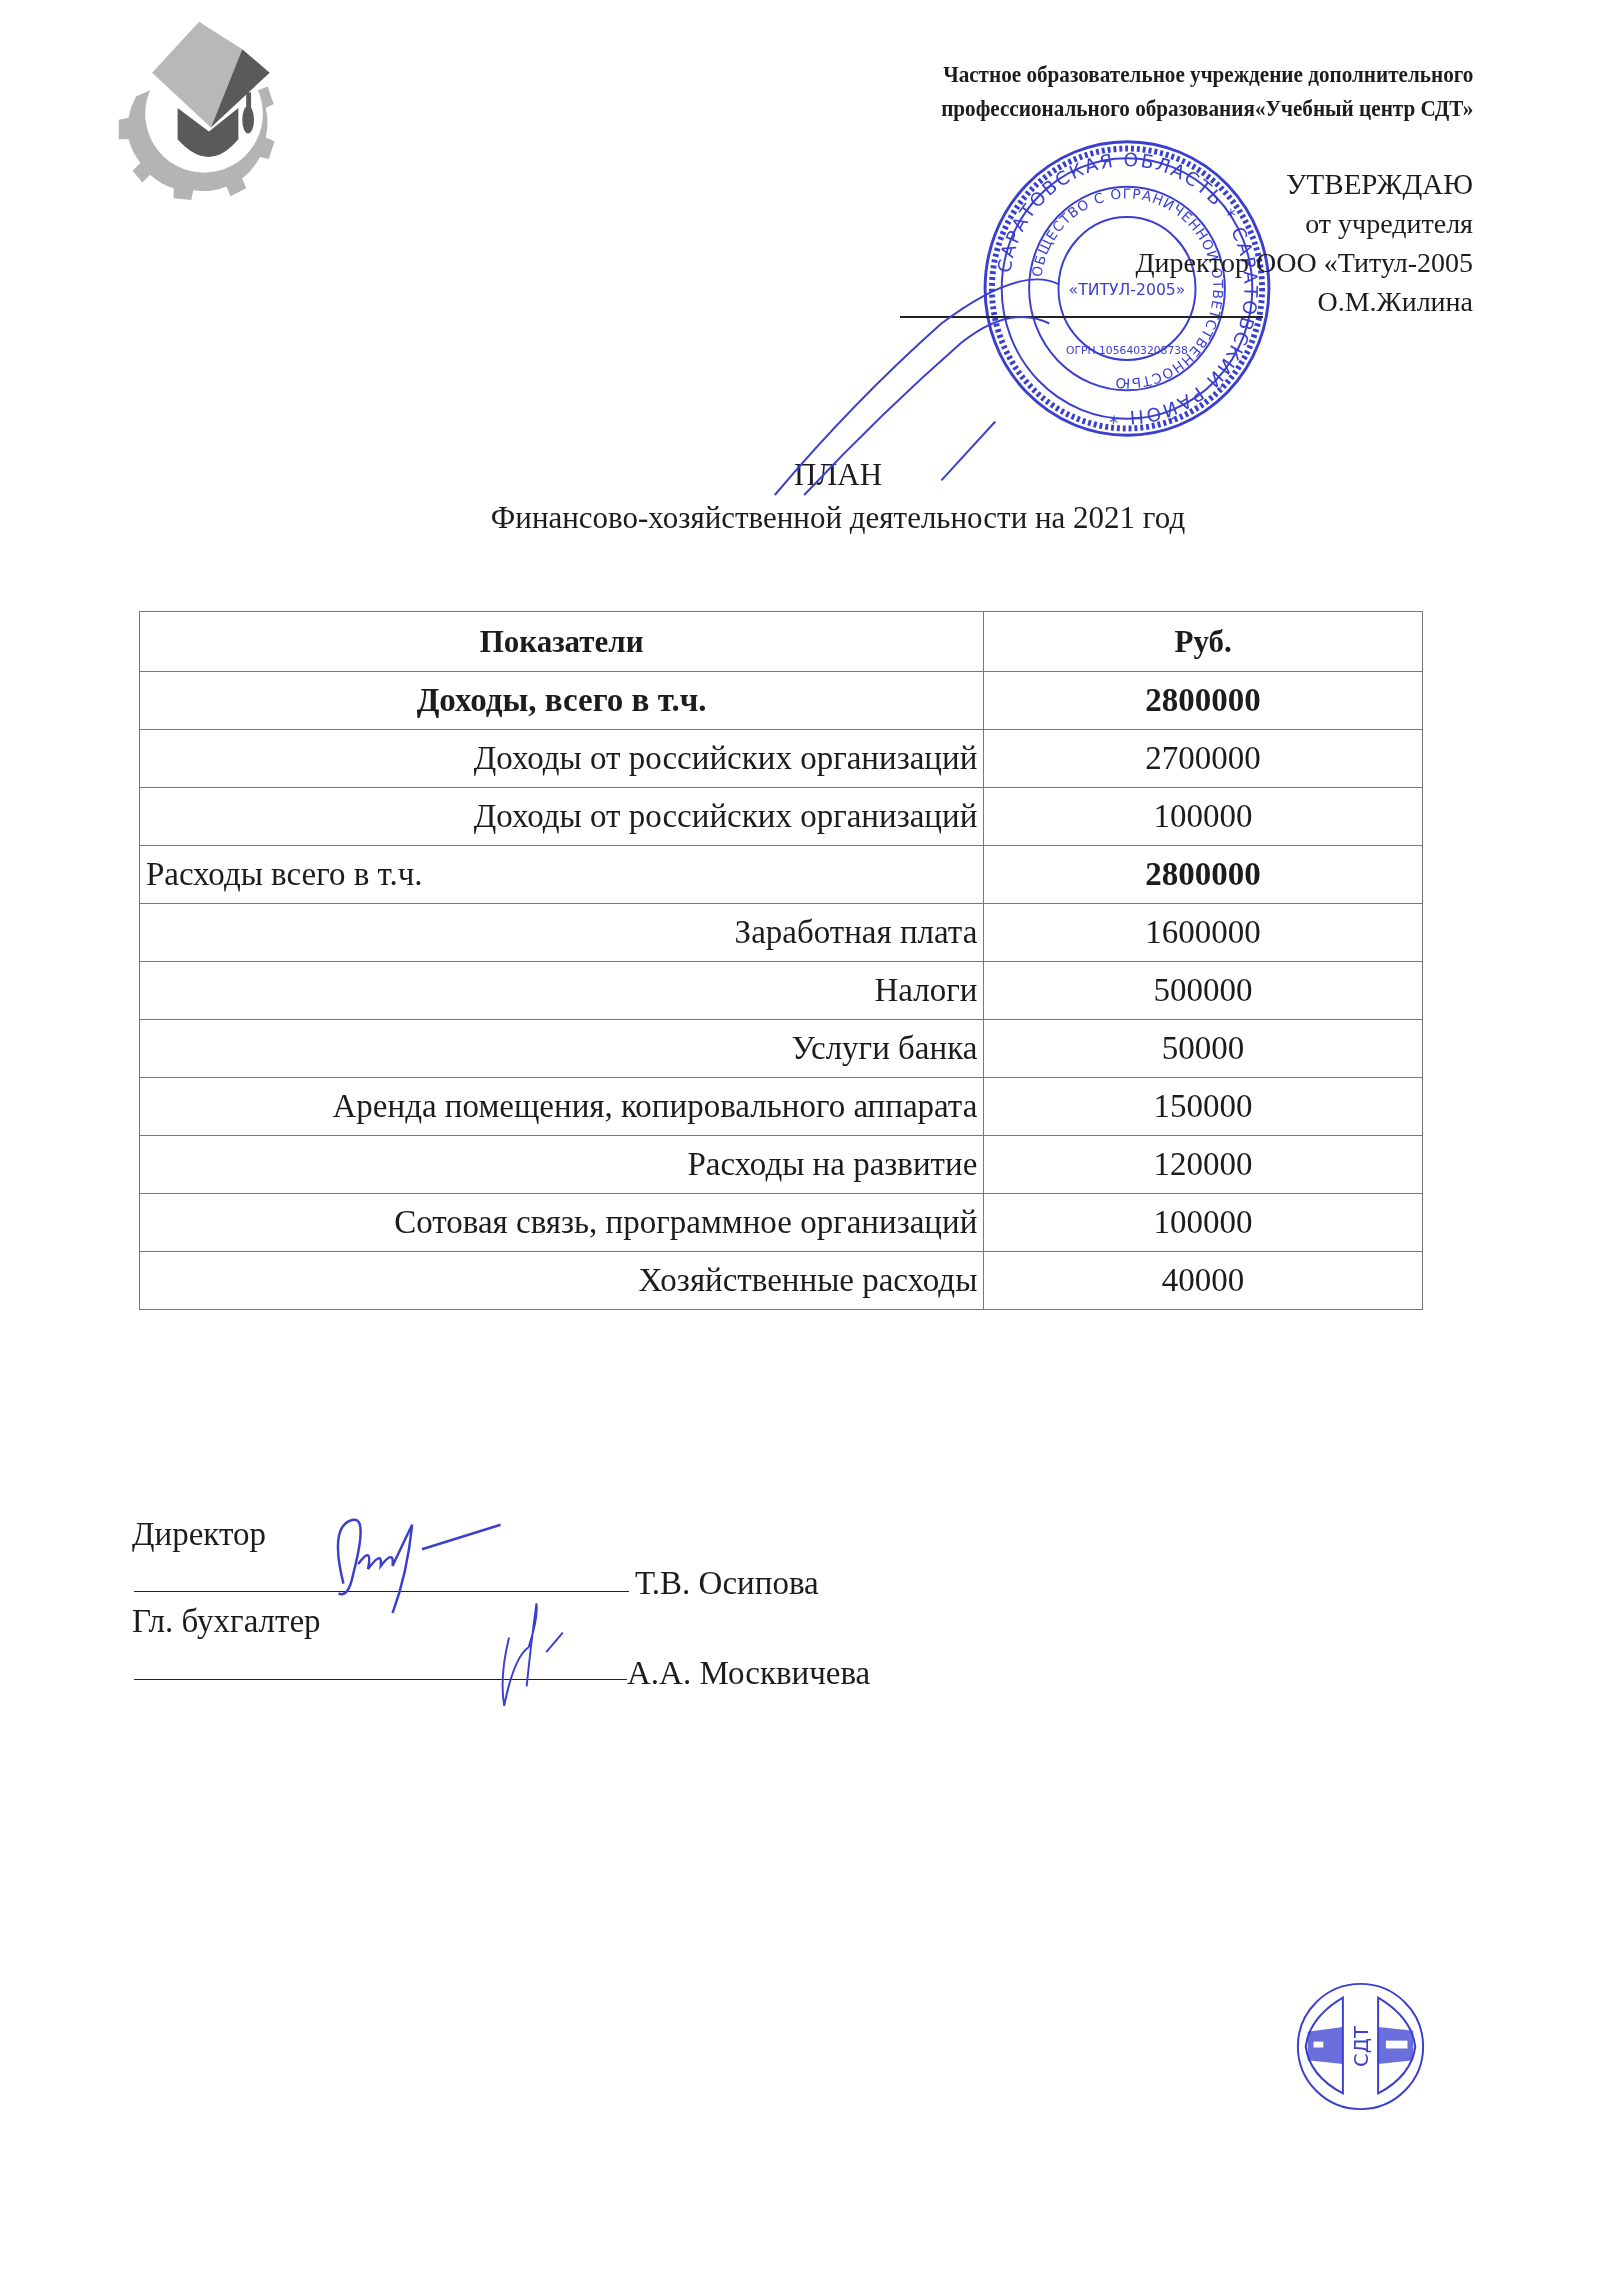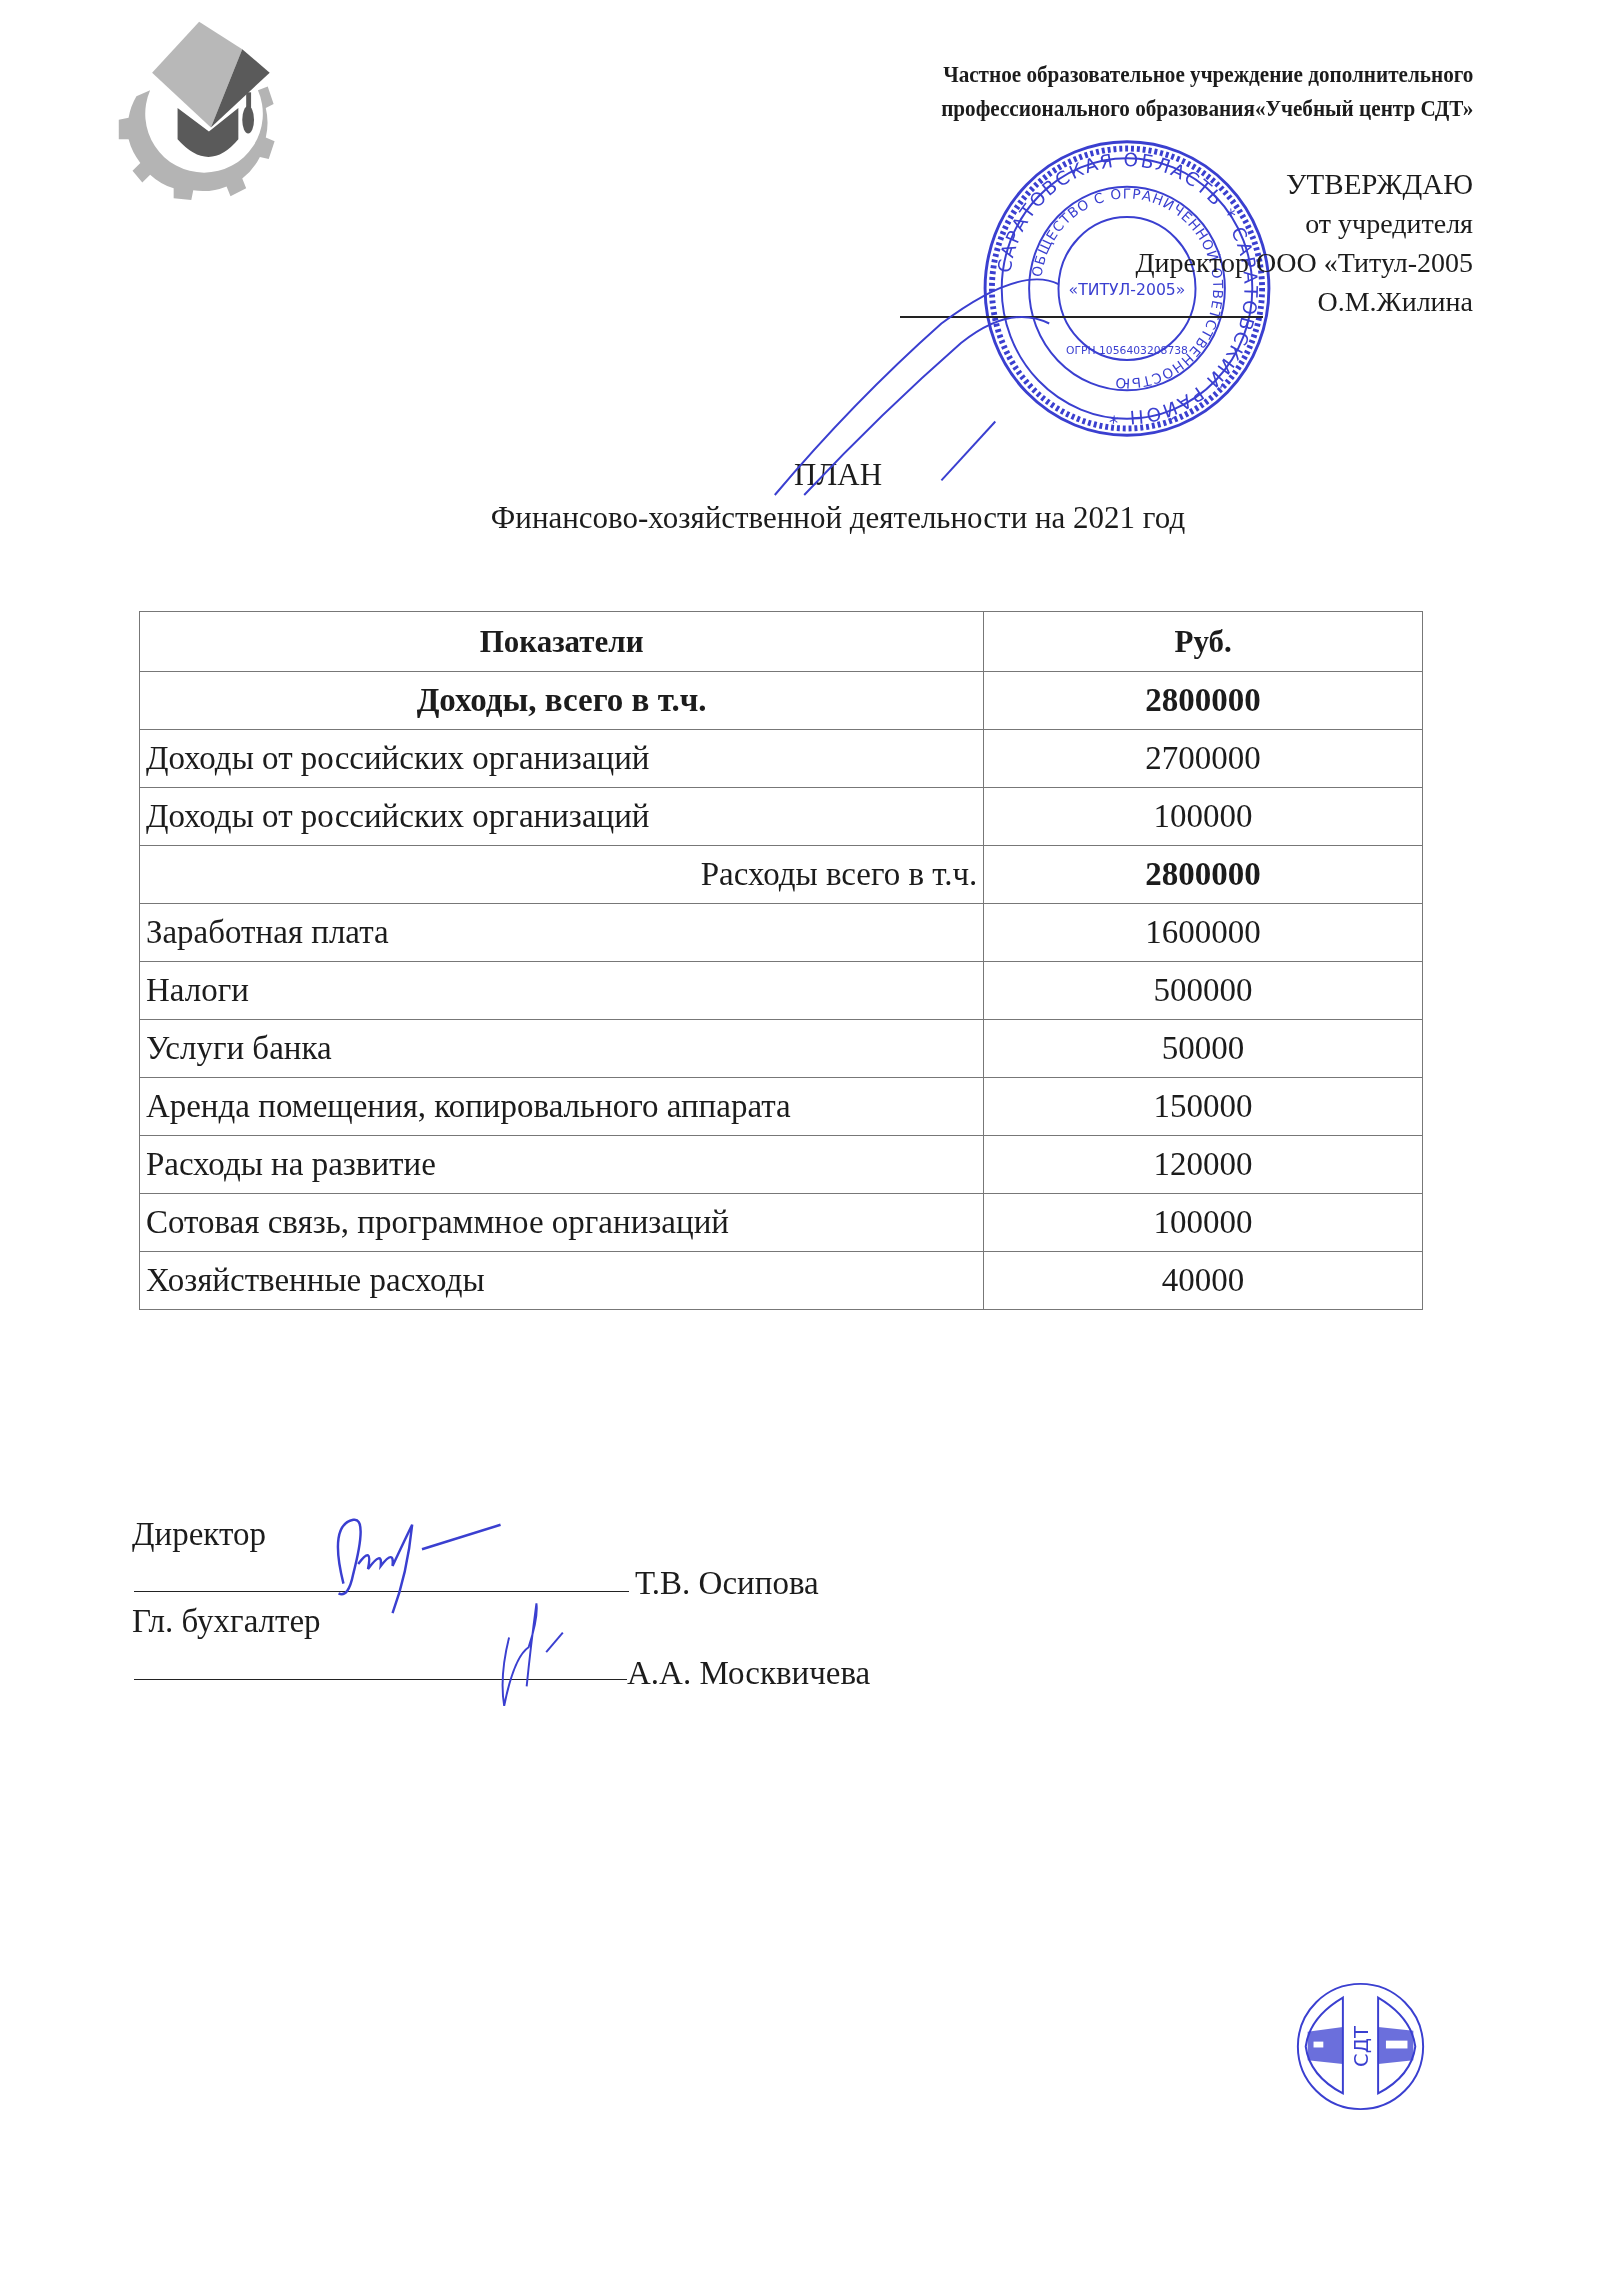--- a/index.html
+++ b/index.html
@@ -27,23 +27,23 @@
   #title .t1 { font-size: 31px; line-height: 43px; }
   #title .t2 { font-size: 31px; line-height: 43px; }
 
   
   #plan-table { left: 139px; top: 611px; width: 1284px; border-collapse: collapse; font-size: 33px; }
   #plan-table td, #plan-table th { border: 1.5px solid #777; height: 57px; padding: 0 5.9px; }
   #plan-table th { height: 59px; font-weight: bold; font-size: 31px; }
   #plan-table td.val { text-align: center; width: 426px; }
   #plan-table tr.total td { font-weight: bold; }
   #plan-table tr.total td.label { text-align: center; }
-  #plan-table tr.total-plain td.label { text-align: right; font-weight: normal; }
+  #plan-table tr.total-plain td.label { text-align: left; font-weight: normal; }
   #plan-table tr.total-plain td.val { font-weight: bold; }
-  #plan-table td.label { text-align: left; }
+  #plan-table td.label { text-align: right; }
 
   
   .sig { font-size: 33px; line-height: 41px; }
   #sig-dir-role { left: 132px; top: 1514px; }
   #sig-dir-line { left: 134px; top: 1591px; width: 495px; border-top: 1.5px solid #222; }
   #sig-dir-name { left: 635px; top: 1563px; }
   #sig-acc-role { left: 132px; top: 1601px; }
   #sig-acc-line { left: 134px; top: 1679px; width: 493px; border-top: 1.5px solid #222; }
   #sig-acc-name { left: 627px; top: 1653px; text-align: center; }
 

